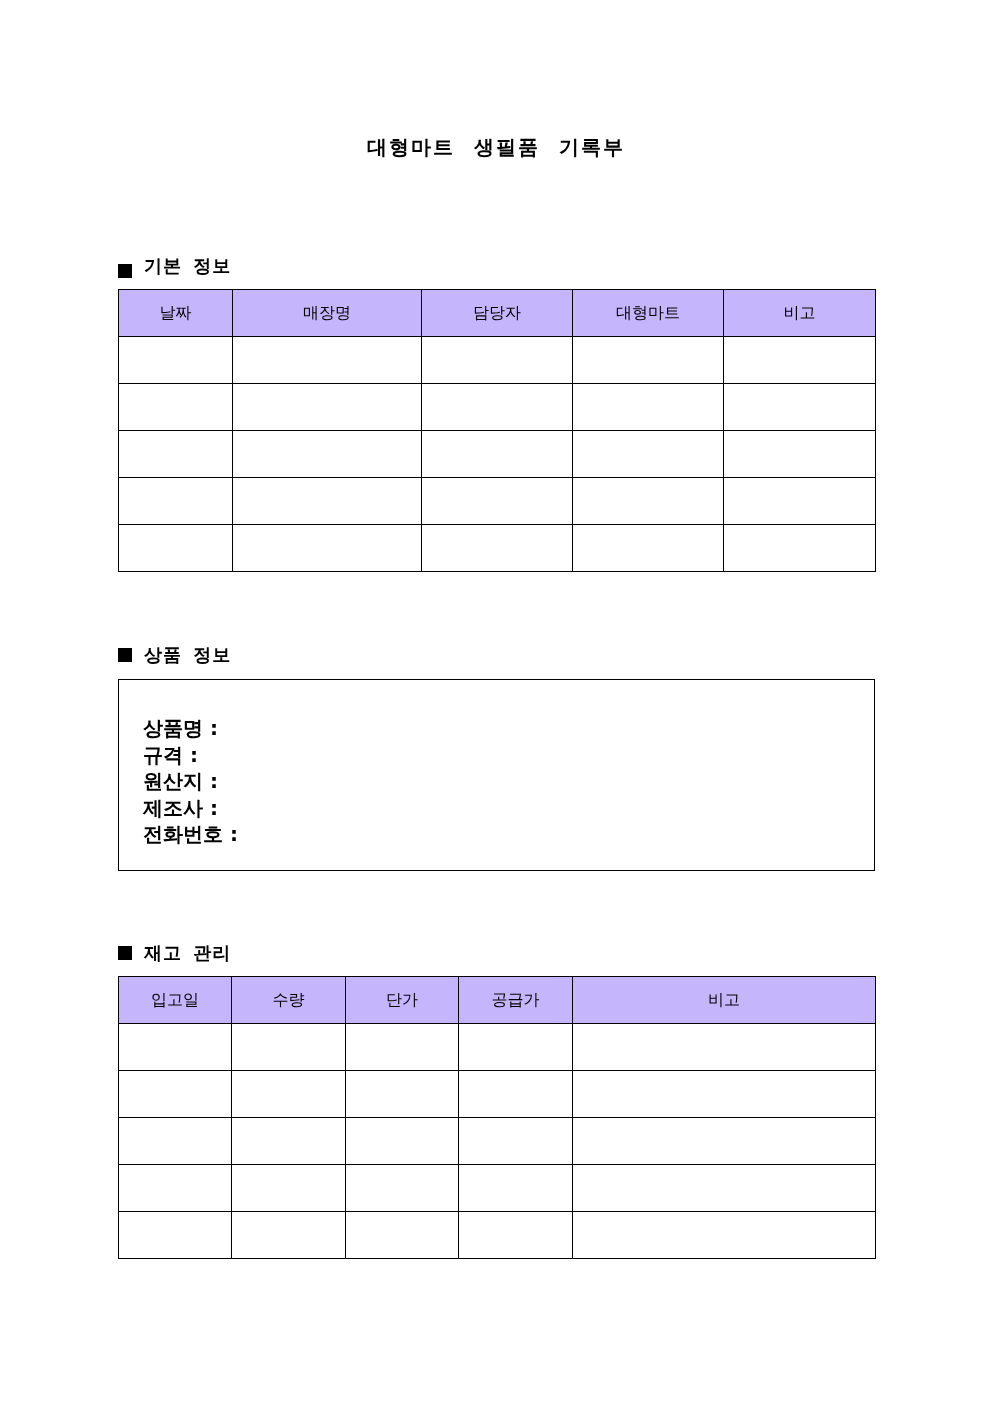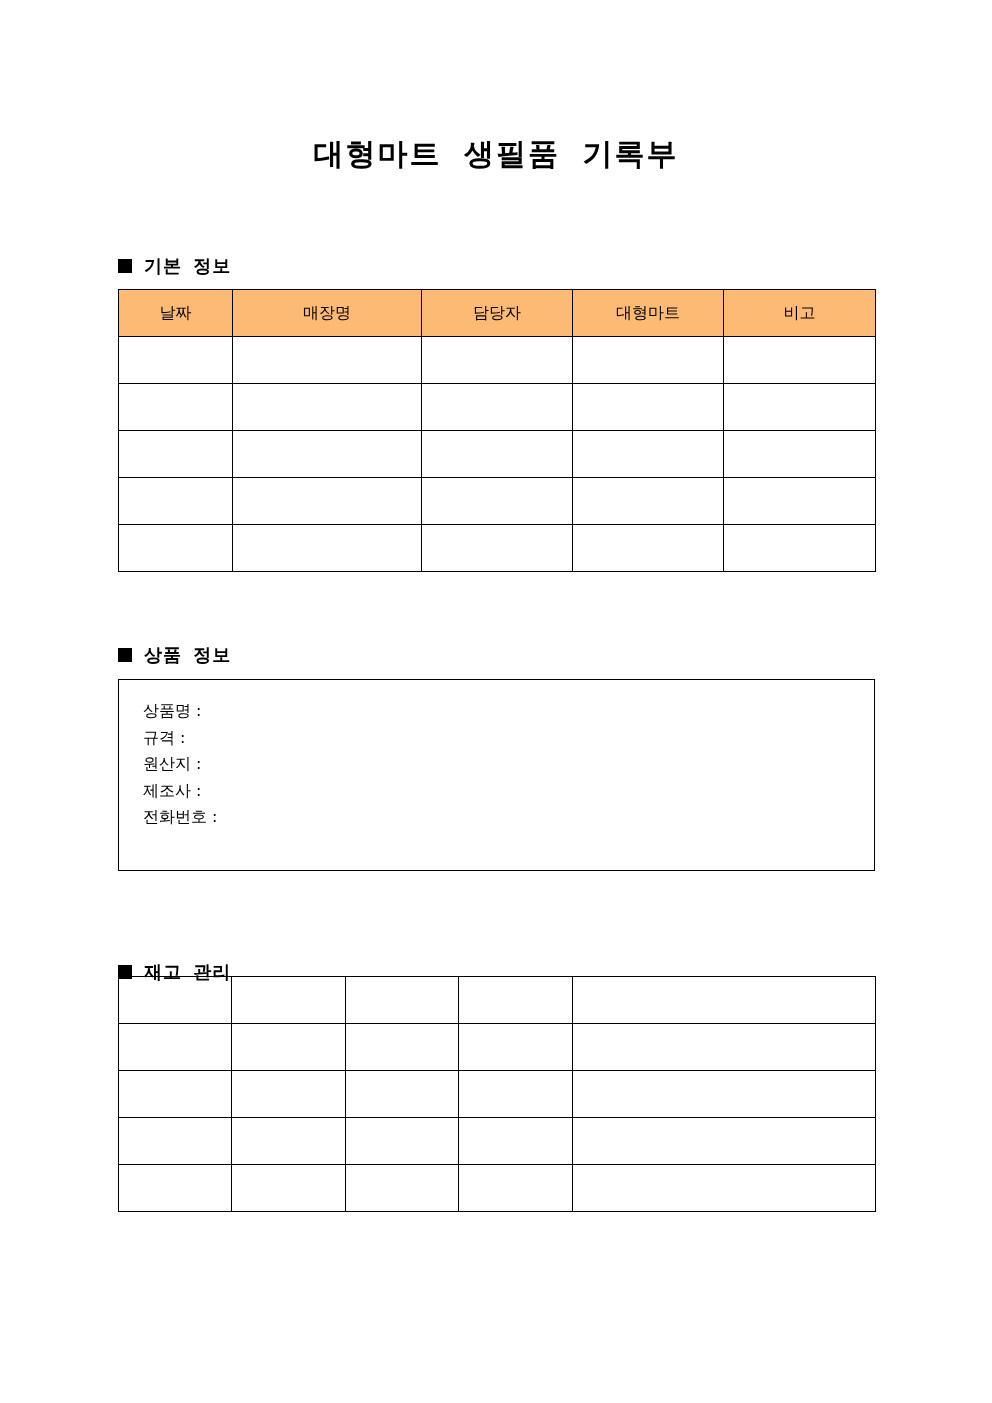--- a/index.html
+++ b/index.html
@@ -1,32 +1,32 @@
 <!DOCTYPE html>
 <html><head>
 <meta charset="utf-8">
 <style>
   html, body { margin: 0; padding: 0; background: #ffffff; }
   body { width: 992px; height: 1403px; position: relative; font-family: "DejaVu Sans", "Liberation Sans", sans-serif; color: #000; }
-  .title { position: absolute; left: 0; top: 134px; width: 992px; text-align: center; font-size: 30px; font-weight: bold; letter-spacing: 2px; word-spacing: 10px; }
+  .title { position: absolute; left: 0; top: 134px; width: 992px; text-align: center; font-size: 20px; font-weight: bold; letter-spacing: 2px; word-spacing: 10px; }
   .section-head { position: absolute; left: 118px; font-size: 18px; font-weight: bold; display: flex; align-items: center; letter-spacing: 1px; word-spacing: 4px; }
   .section-head .sq { display: inline-block; width: 14px; height: 14px; background: #000; margin-right: 12px; }
   table.grid { position: absolute; left: 118px; width: 757px; border-collapse: collapse; table-layout: fixed; }
   table.grid td, table.grid th { border: 1.5px solid #000; font-weight: normal; font-size: 16px; text-align: center; padding: 0; }
-  table.grid th { background: #fdba74; height: 46px; }
+  table.grid th { background: #c4b5fd; height: 46px; }
   table.grid td { height: 46px; }
   .info-box { position: absolute; left: 118px; top: 679px; width: 755px; height: 190px; border: 1.5px solid #000; }
-  .info-list { position: absolute; left: 24px; top: 18px; font-size: 16px; line-height: 26.5px; }
+  .info-list { position: absolute; left: 24px; top: 35px; font-size: 20px; line-height: 26.5px; font-weight: bold; }
 </style>
 </head>
 <body>
 
 <div class="title">대형마트 생필품 기록부</div>
 
-<div class="section-head" style="top:254px;">
+<div class="section-head" style="top:254px;align-items:flex-end;">
   <span class="sq"></span>
   <span>기본 정보</span>
 </div>
 <table class="grid" style="top:289px;">
   <colgroup>
     <col style="width:114px">
       <col style="width:189px">
       <col style="width:151px">
       <col style="width:151px">
       <col style="width:152px">
@@ -84,33 +84,40 @@
 <div class="info-box">
   <div class="info-list">
     <div><span>상품명 :</span> <span></span></div>
     <div><span>규격 :</span> <span></span></div>
     <div><span>원산지 :</span> <span></span></div>
     <div><span>제조사 :</span> <span></span></div>
     <div><span>전화번호 :</span> <span></span></div>
   </div>
 </div>
 
-<div class="section-head" style="top:941px;margin-top:19px;">
+<div class="section-head" style="top:941px;">
   <span class="sq"></span>
   <span>재고 관리</span>
 </div>
 <table class="grid" style="top:976px;">
   <colgroup>
     <col style="width:113px">
       <col style="width:114px">
       <col style="width:113px">
       <col style="width:114px">
       <col style="width:303px">
   </colgroup>
   <tbody>
+      <tr>
+    <th>입고일</th>
+    <th>수량</th>
+    <th>단가</th>
+    <th>공급가</th>
+    <th>비고</th>
+  </tr>
   <tr>
     <td></td>
     <td></td>
     <td></td>
     <td></td>
     <td></td>
   </tr>
   <tr>
     <td></td>
     <td></td>

